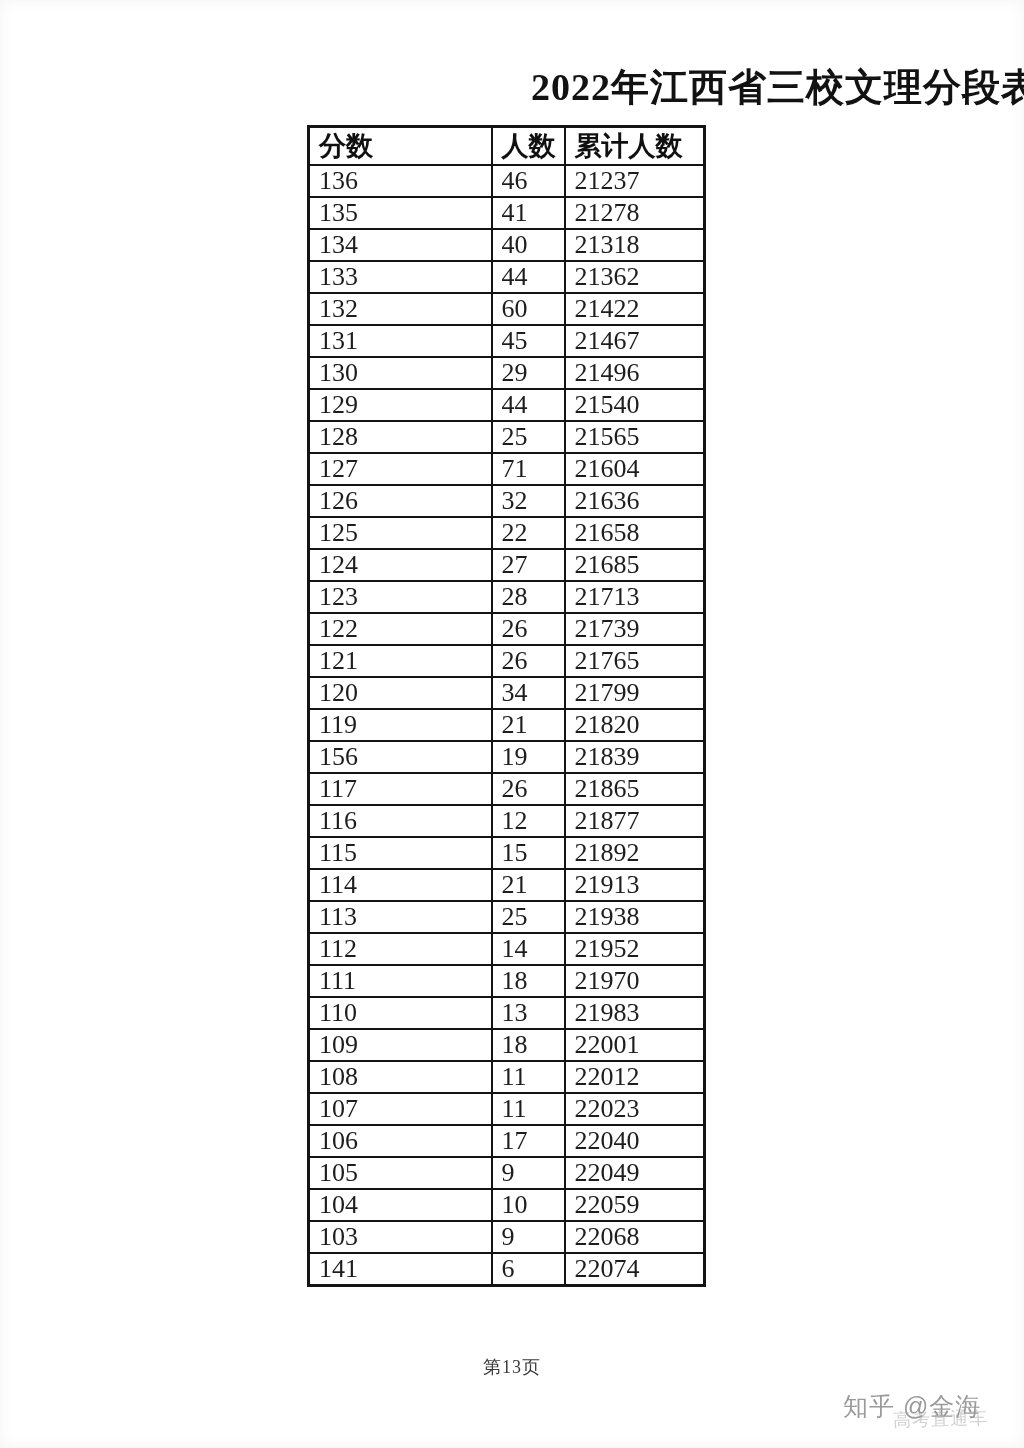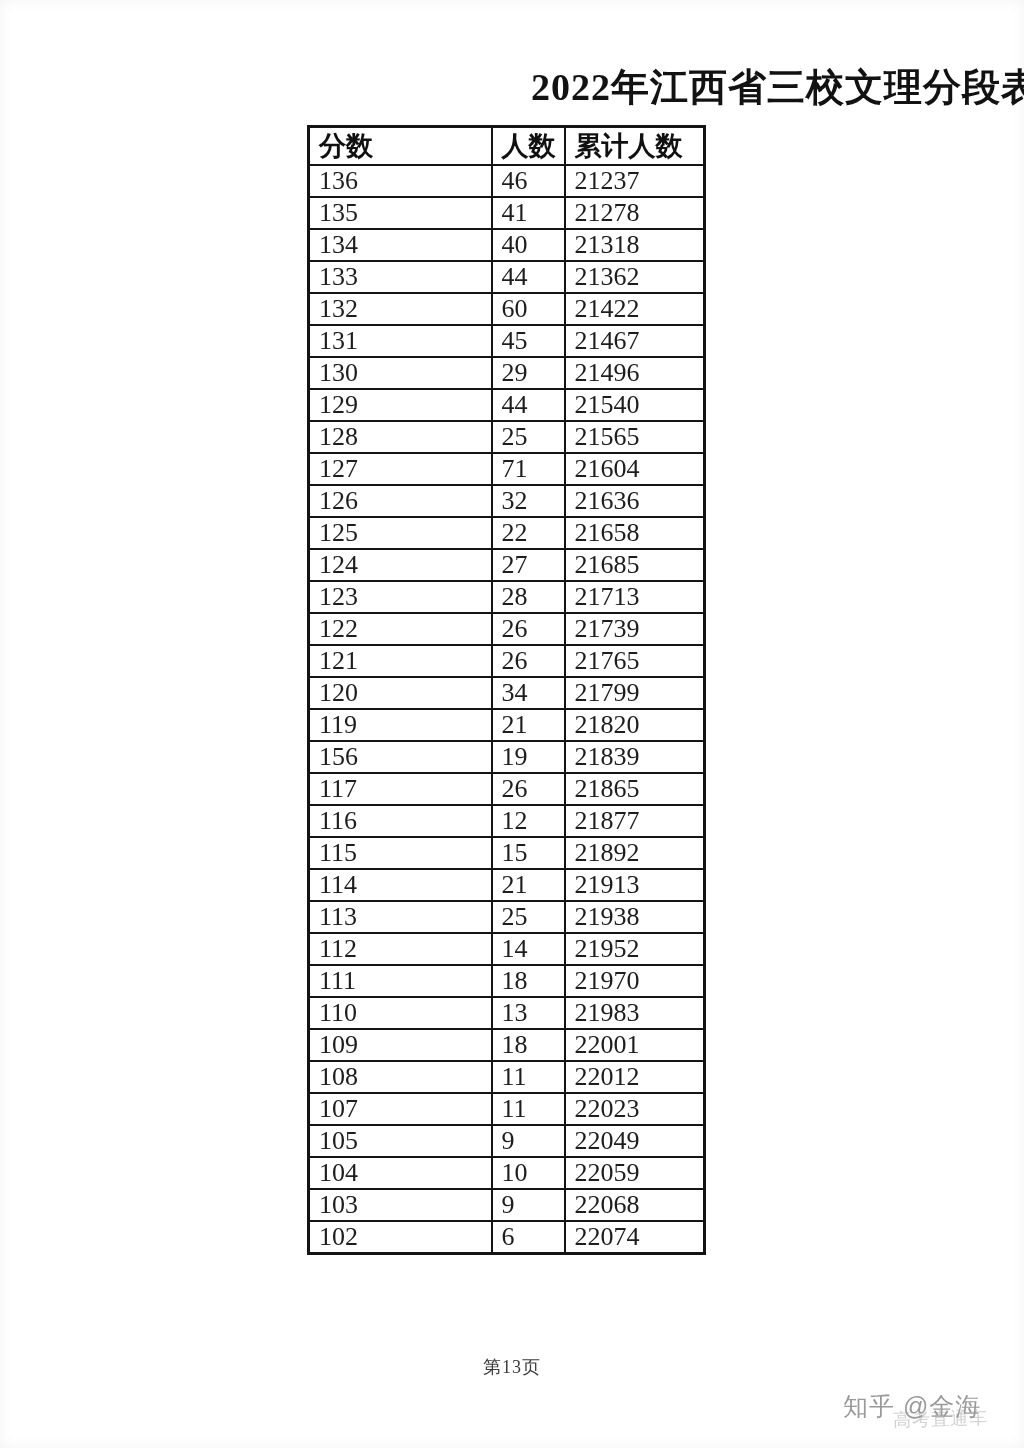--- a/index.html
+++ b/index.html
@@ -257,36 +257,41 @@
           <td>108</td>
           <td>11</td>
           <td>22012</td>
         </tr>
         <tr>
           <td>107</td>
           <td>11</td>
           <td>22023</td>
         </tr>
         <tr>
+          <td>106</td>
+          <td>17</td>
+          <td>22040</td>
+        </tr>
+        <tr>
           <td>105</td>
           <td>9</td>
           <td>22049</td>
         </tr>
         <tr>
           <td>104</td>
           <td>10</td>
           <td>22059</td>
         </tr>
         <tr>
           <td>103</td>
           <td>9</td>
           <td>22068</td>
         </tr>
         <tr>
-          <td>102</td>
+          <td>141</td>
           <td>6</td>
           <td>22074</td>
         </tr>
       </tbody>
   </table>
 
   <div class="page-footer">第13页</div>
 
   <div class="wm-secondary">高考直通车</div>
 

